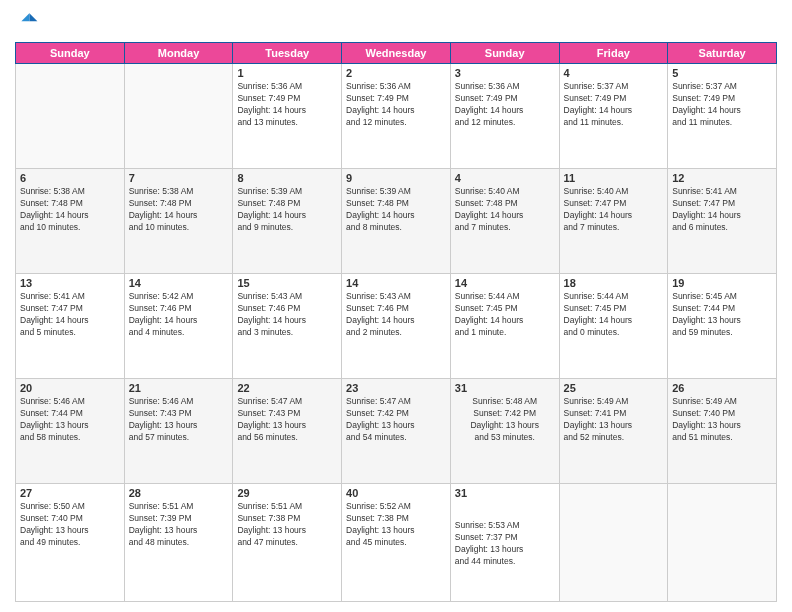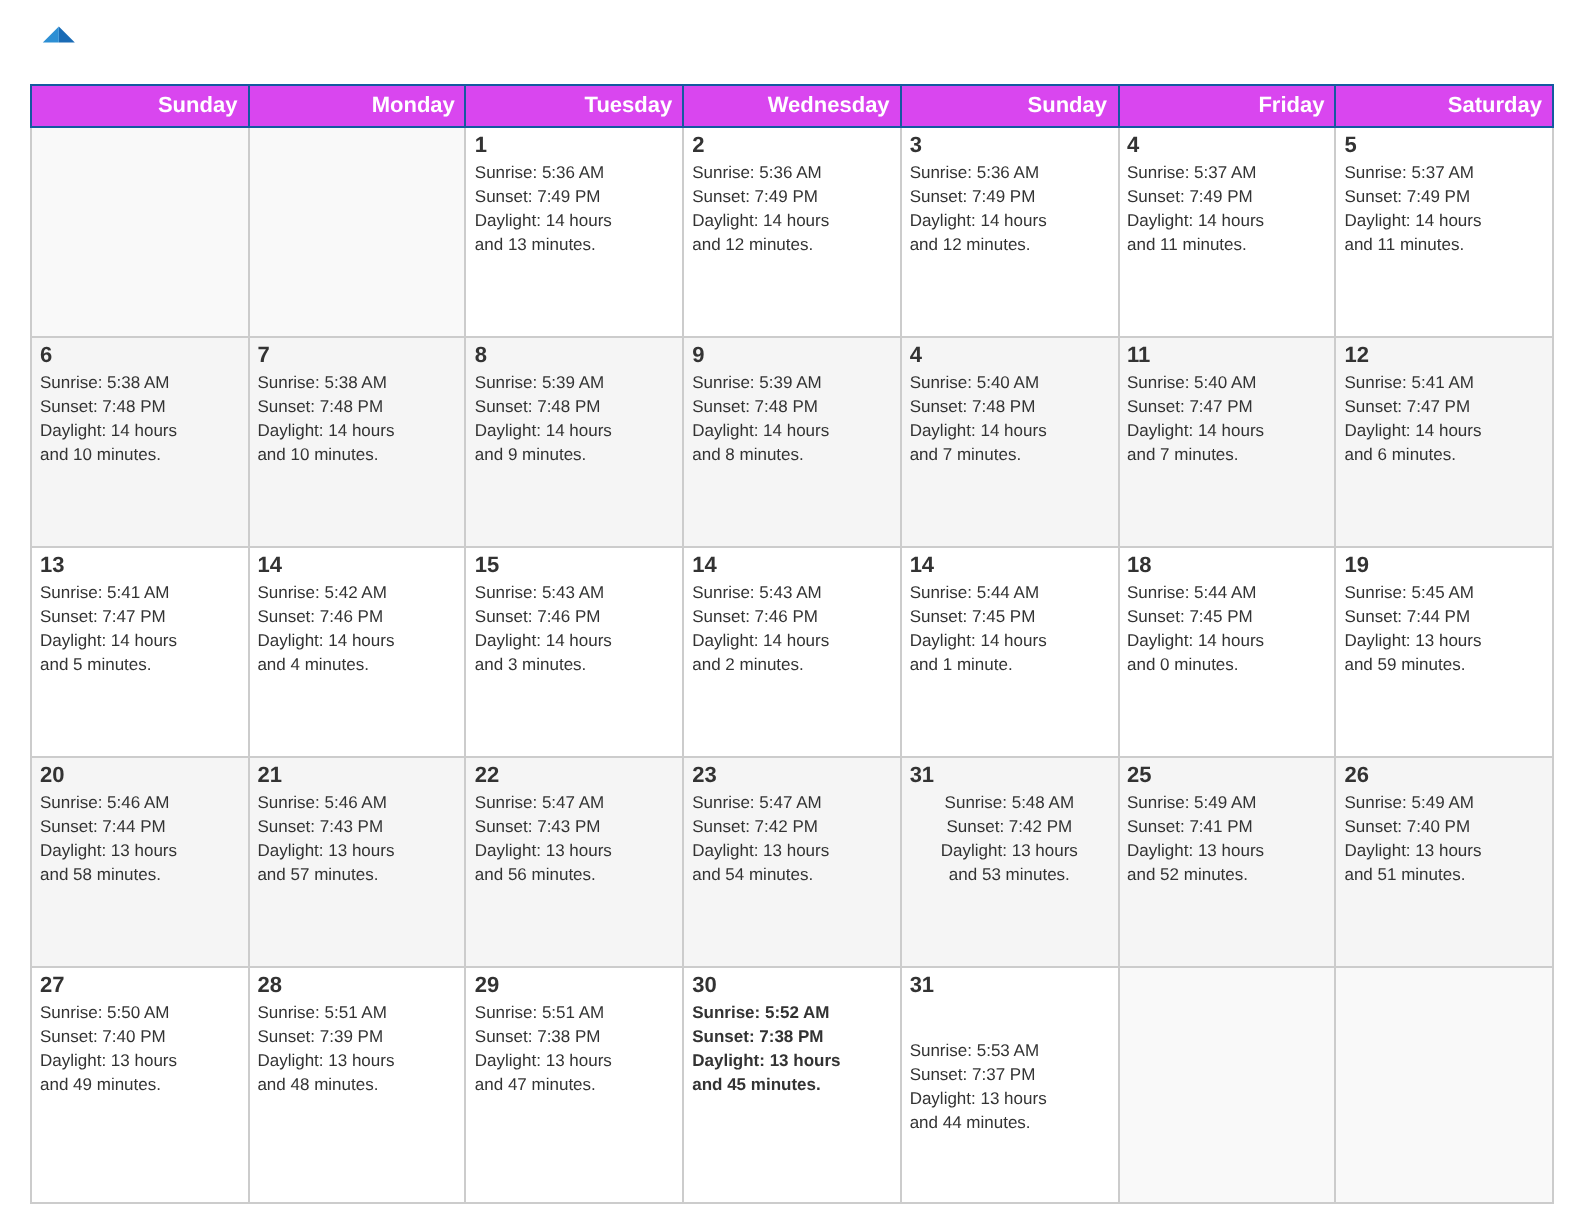--- a/index.html
+++ b/index.html
@@ -53,26 +53,26 @@
     .location-title {
       font-size: 14px;
       color: #555;
     }
     .calendar {
       width: 100%;
       border-collapse: collapse;
       flex: 1;
     }
     .calendar thead th {
-      background: #d946ef;
+      background: #ec4899;
       color: white;
       font-size: 11px;
       font-weight: bold;
       padding: 4px 5px;
-      text-align: right;
+      text-align: center;
       border: 1px solid #1559a0;
     }
     .calendar tbody td {
       border: 1px solid #ccc;
       vertical-align: top;
       padding: 3px 4px;
       font-size: 9px;
       color: #333;
       width: calc(100% / 7);
       height: 78px;
@@ -339,22 +339,22 @@
 and 48 minutes.</div>
           </td>
           <td>
             <span class="cell-date">29</span>
             <div class="cell-info" style="white-space: pre-line;">Sunrise: 5:51 AM
 Sunset: 7:38 PM
 Daylight: 13 hours
 and 47 minutes.</div>
           </td>
           <td>
-            <span class="cell-date">30</span>
-            <div class="cell-info" style="white-space: pre-line; font-weight: bold;">Sunrise: 5:52 AM
+            <span class="cell-date">40</span>
+            <div class="cell-info" style="white-space: pre-line;">Sunrise: 5:52 AM
 Sunset: 7:38 PM
 Daylight: 13 hours
 and 45 minutes.</div>
           </td>
           <td>
             <span class="cell-date">31</span>
             <div class="cell-info" style="white-space: pre-line; margin-top: 21px;">Sunrise: 5:53 AM
 Sunset: 7:37 PM
 Daylight: 13 hours
 and 44 minutes.</div>

